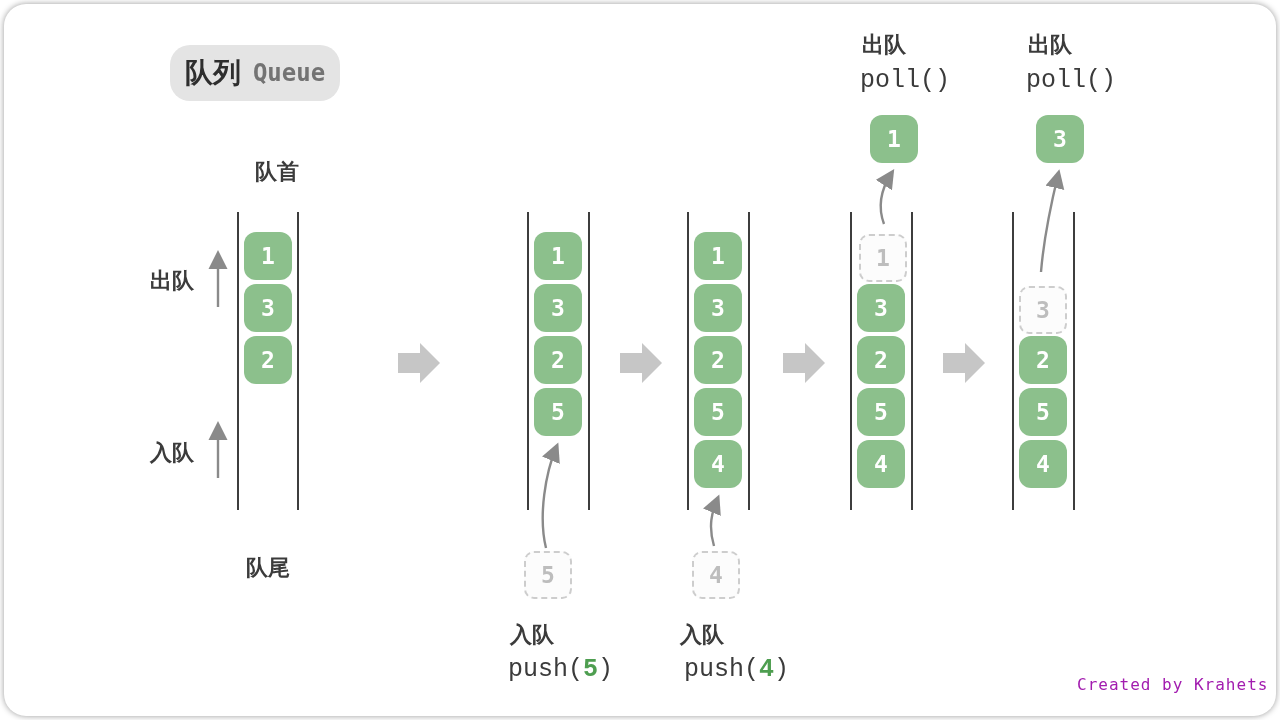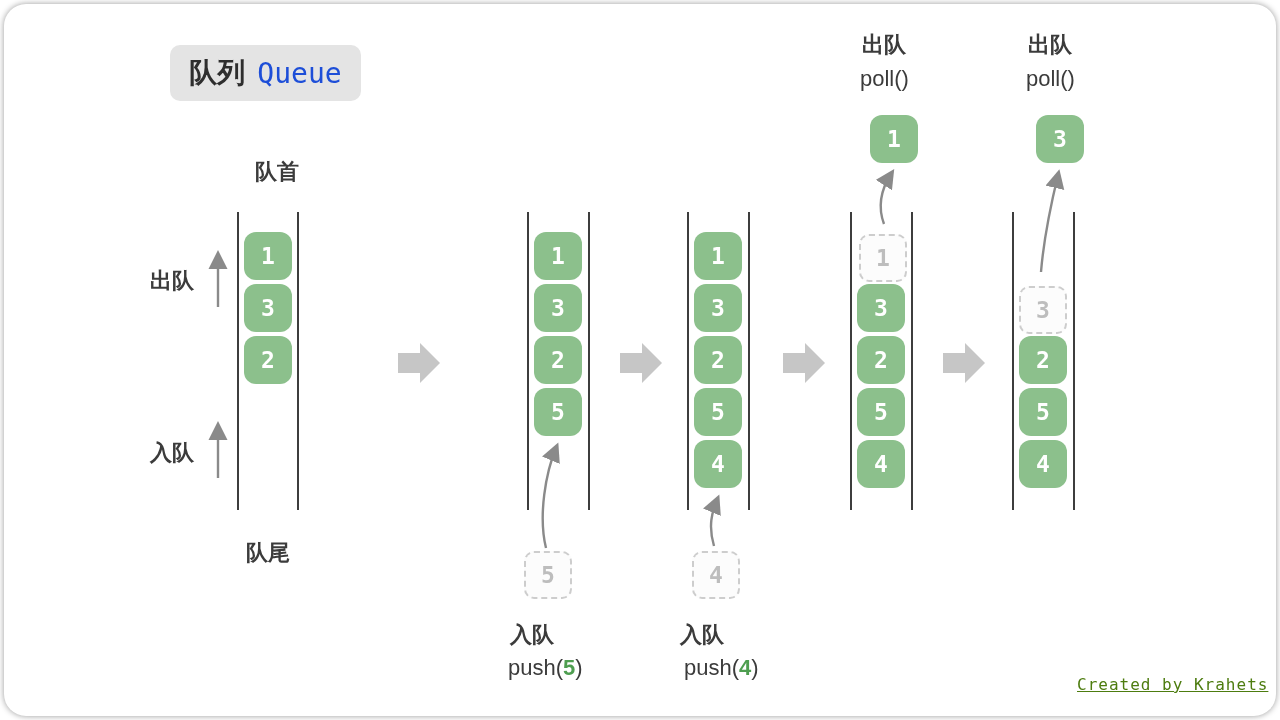--- a/index.html
+++ b/index.html
@@ -1,56 +1,56 @@
 <!DOCTYPE html>
 <html><head>
 <meta charset="utf-8">
 <style>
   html,body{margin:0;padding:0;background:#ffffff;}
   .canvas{position:relative;width:1280px;height:720px;background:#ffffff;overflow:hidden;
           font-family:"Liberation Sans","DejaVu Sans",sans-serif;}
   .card{position:absolute;left:4px;top:4px;right:4px;bottom:4px;background:#ffffff;
         border-radius:22px;box-shadow:0 0 6px rgba(0,0,0,0.40);}
   
-  .badge{position:absolute;left:170px;top:45px;width:191px;height:56px;background:#e4e4e4;
-         border-radius:10px;display:flex;align-items:center;justify-content:center;gap:12px;}
+  .badge{position:absolute;left:170px;top:45px;width:170px;height:56px;background:#e4e4e4;
+         border-radius:20px;display:flex;align-items:center;justify-content:center;gap:12px;}
   .badge .zh{font-weight:bold;font-size:28px;color:#2e2e2e;}
-  .badge .en{font-family:"DejaVu Sans Mono","Liberation Mono",monospace;font-size:28px;color:#1d4ed8;}
+  .badge .en{font-family:"DejaVu Sans Mono","Liberation Mono",monospace;font-size:24px;color:#737373;font-weight:bold;}
   
   .lbl{position:absolute;font-weight:bold;font-size:22px;color:#3b3b3b;white-space:nowrap;}
-  .code{position:absolute;font-family:Liberation Sans, sans-serif;
-        font-size:22px;color:#3b3b3b;white-space:nowrap;}
+  .code{position:absolute;font-family:Liberation Mono, monospace;
+        font-size:25px;color:#3b3b3b;white-space:nowrap;}
   .code .arg{color:#4e9e50;font-weight:bold;}
   
   .rail{position:absolute;width:1.5px;top:212px;height:298px;background:#3d3d3d;}
   
   .cell{position:absolute;width:48px;height:48px;border-radius:12px;display:flex;
         align-items:center;justify-content:center;
         font-family:"DejaVu Sans Mono","Liberation Mono",monospace;font-weight:bold;font-size:23px;}
   .cell.green{background:#8cc08c;color:#ffffff;}
   .cell.dashed{background:#fcfcfc;border:2px dashed #cdcdcd;color:#bdbdbd;
                width:44px;height:44px;border-radius:10px;}
   .watermark{position:absolute;left:1077px;top:675px;
              font-family:"DejaVu Sans Mono","Liberation Mono",monospace;
-             font-size:16px;color:#4d7c0f;letter-spacing:1px;text-decoration:underline;}
+             font-size:16px;color:#a21caf;letter-spacing:1px;}
   svg.overlay{position:absolute;left:0;top:0;pointer-events:none;}
 </style>
 </head>
 <body>
 
 <div class="canvas">
   <div class="card"></div>
 
   <div class="badge">
     <span class="zh">队列</span>
     <span class="en">Queue</span>
   </div>
 
   <div class="lbl" style="left:237px;top:157px;width:62px;text-align:right;">队首</div>
-  <div class="lbl" style="left:237px;top:538px;width:62px;text-align:center;">队尾</div>
+  <div class="lbl" style="left:237px;top:553px;width:62px;text-align:center;">队尾</div>
   <div class="lbl" style="left:150px;top:266px;">出队</div>
   <div class="lbl" style="left:150px;top:438px;">入队</div>
 
   <div class="rail" style="left:237px;"></div>
   <div class="rail" style="left:297px;"></div>
   <div class="rail" style="left:527px;"></div>
   <div class="rail" style="left:588px;"></div>
   <div class="rail" style="left:687px;"></div>
   <div class="rail" style="left:748px;"></div>
   <div class="rail" style="left:850px;"></div>

